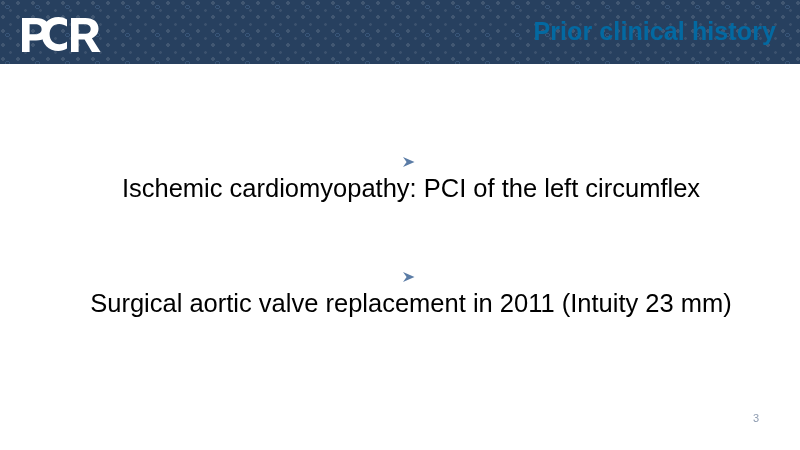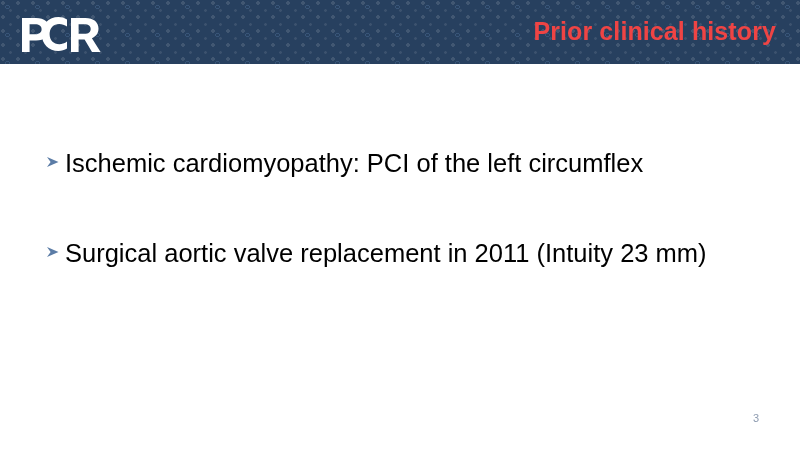--- a/index.html
+++ b/index.html
@@ -68,21 +68,21 @@
     z-index: 3;
   }
   .logo svg { display: block; }
 
   
   .slide-title {
     position: absolute;
     right: 24px;
     top: 14px;
     z-index: 3;
-    color: #ef4444;
+    color: #0369a1;
     font-size: 25px;
     font-weight: bold;
     letter-spacing: 0.1px;
     line-height: 34px;
     white-space: nowrap;
     text-align: right;
   }
 
   
   .body-area {
@@ -93,23 +93,24 @@
     height: 386px;
   }
   .bullet-list {
     position: absolute;
     left: 46px;
     top: 80px;
     width: 730px;
   }
   .bullet-row {
     display: flex;
-    align-items: flex-start;
+    align-items: center;
     margin-bottom: 52px;
     line-height: 38px;
+    flex-direction: column;
   }
   .bullet-marker {
     flex: 0 0 auto;
     width: 19px;
     color: #5b7ca6;
     font-size: 22px;
     line-height: 38px;
     position: relative;
     top: -1px;
   }

